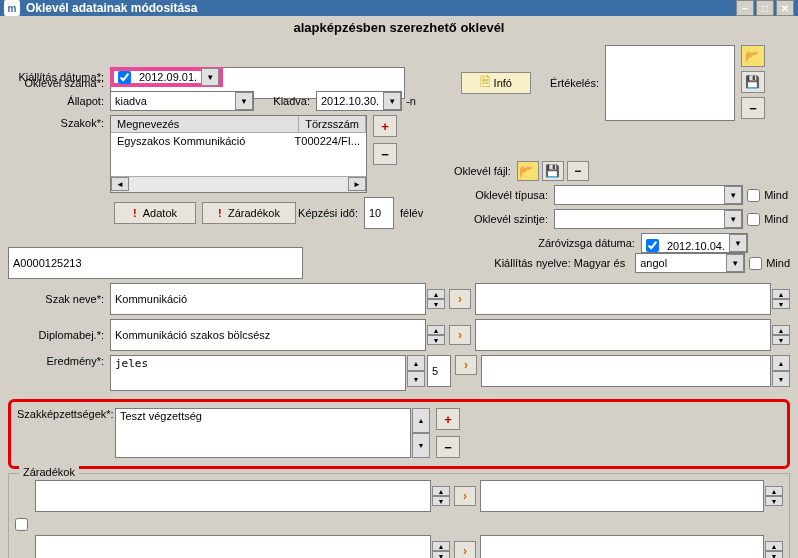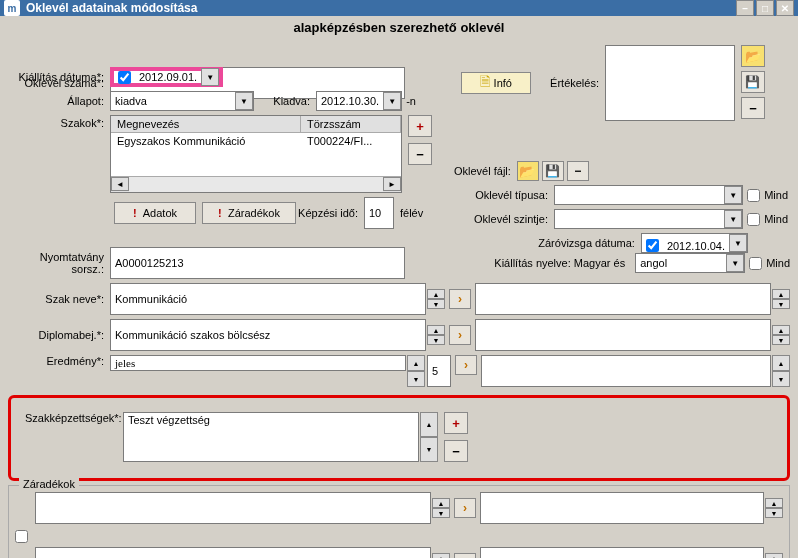--- a/index.html
+++ b/index.html
@@ -98,21 +98,21 @@
       <div class="lbl" style="width:62px">Kiadva:</div>
       <div style="display:flex;border:1px solid #7b7b7b;background:white;height:20px;align-items:center">
         <span style="padding:0 4px">2012.10.30.</span>
         <span class="dd-arrow">▼</span>
       </div>
       <span style="padding-left:4px">-n</span>
     </div>
 
     <div class="row" style="align-items:flex-start">
       <div class="lbl" style="width:102px;padding-top:2px">Szakok*:</div>
-      <div class="grid" style="width:292px;height:78px;display:flex;flex-direction:column">
+      <div class="grid" style="width:257px;height:78px;display:flex;flex-direction:column">
         <div class="grid-head">
           <div class="grid-head-cell" style="width:190px">Megnevezés</div>
           <div class="grid-head-cell" style="flex:1">Törzsszám</div>
         </div>
         <div class="grid-body">
           <div class="grid-cell" style="width:190px">Egyszakos Kommunikáció</div>
           <div class="grid-cell" style="flex:1">T000224/FI...</div>
         </div>
         <div style="flex:1"></div>
         <div class="scroll-corner">
@@ -178,21 +178,20 @@
       <button class="btn" style="width:94px">
         <span class="icon-excl">!</span>&nbsp;&nbsp;
         <span>Záradékok</span>
       </button>
       <div class="lbl" style="width:68px">Képzési idő:</div>
       <input class="field" style="width: 30px;" value="10">
       <span style="padding-left:6px">félév</span>
     </div>
 
     <div class="row" style="margin-top:18px">
-      <div class="lbl" style="width:102px">Nyomtatvány sorsz.:</div>
       <input class="field" style="width: 295px;" value="A0000125213">
       <div style="flex:1"></div>
       <div class="lbl">Kiállítás nyelve: Magyar és</div>
       <div style="display:flex;border:1px solid #7b7b7b;background:white;height:20px;width:110px;align-items:center;margin-left:4px">
         <span style="flex:1;padding:0 4px">angol</span>
         <span class="dd-arrow">▼</span>
       </div>
       <input type="checkbox" class="cb" style="margin: 0px 4px;">
       <span>Mind</span>
     </div>
@@ -226,39 +225,39 @@
         </span>
       <input class="field" style="flex: 1 1 0%; margin-left: 4px;">
       <div style="display:flex;flex-direction:column;margin-left:1px">
         <span class="dd-arrow" style="height:10px;font-size:7px">▲</span>
         <span class="dd-arrow" style="height:10px;font-size:7px">▼</span>
       </div>
     </div>
 
     <div class="row" style="align-items:flex-start">
       <div class="lbl" style="width:102px">Eredmény*:</div>
-      <textarea class="field" style="width: 296px; height: 16px; font-family: Liberation Serif, serif;">jeles</textarea>
+      <textarea class="field" style="width: 296px; height: 36px;">jeles</textarea>
       <div style="display:flex;flex-direction:column;margin-left:1px">
         <span class="dd-arrow" style="height:16px;font-size:7px">▲</span>
         <span class="dd-arrow" style="height:16px;font-size:7px">▼</span>
       </div>
       <input class="field" style="width: 24px; margin-left: 2px;" value="5">
       <div style="width:4px"></div>
       <span class="sqbtn-sm">
           <span class="icon-arrow-r">›</span>
         </span>
       <textarea class="field" style="flex: 1 1 0%; height: 32px; margin-left: 4px;"></textarea>
       <div style="display:flex;flex-direction:column;margin-left:1px">
         <span class="dd-arrow" style="height:16px;font-size:7px">▲</span>
         <span class="dd-arrow" style="height:16px;font-size:7px">▼</span>
       </div>
     </div>
 
     <div class="hl-red" style="padding:6px;margin-top:8px">
-      <div class="row" style="align-items:flex-start;margin:8px">
+      <div class="row" style="align-items:flex-start;margin:0">
         <div class="lbl" style="width:98px">Szakképzettségek*:</div>
         <div class="field" style="width:296px;height:50px">
           <div>Teszt végzettség</div>
         </div>
         <div style="display:flex;flex-direction:column;margin-left:1px">
           <span class="dd-arrow" style="height:25px;font-size:7px">▲</span>
           <span class="dd-arrow" style="height:25px;font-size:7px">▼</span>
         </div>
         <div style="width:6px"></div>
         <div style="display:flex;flex-direction:column;gap:4px">

